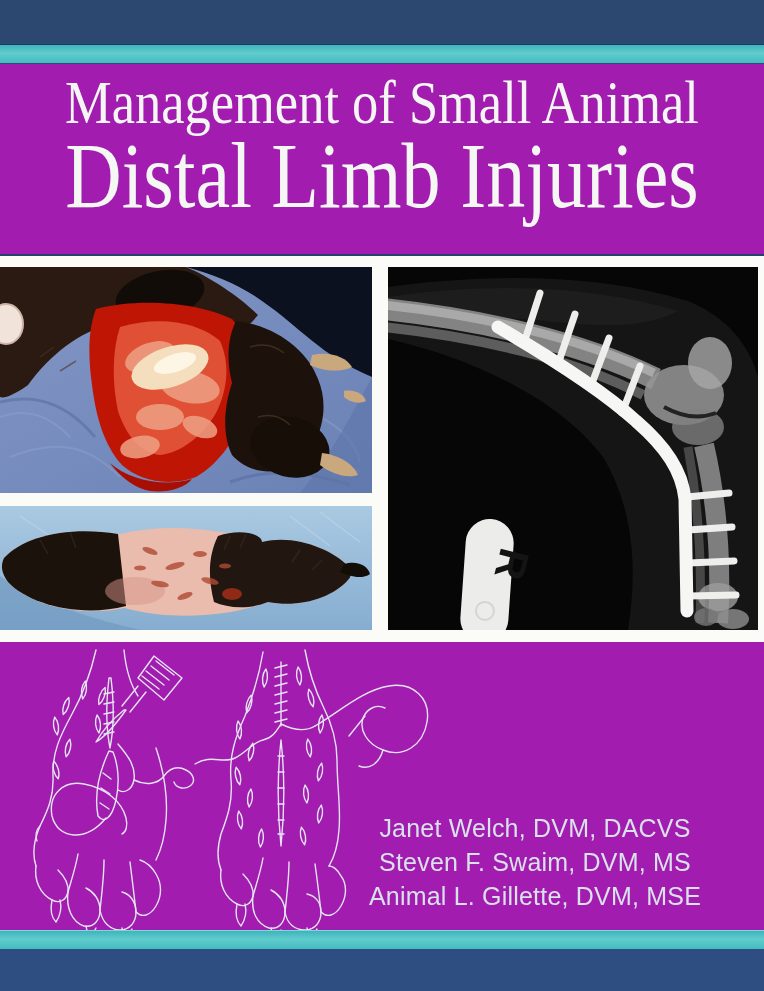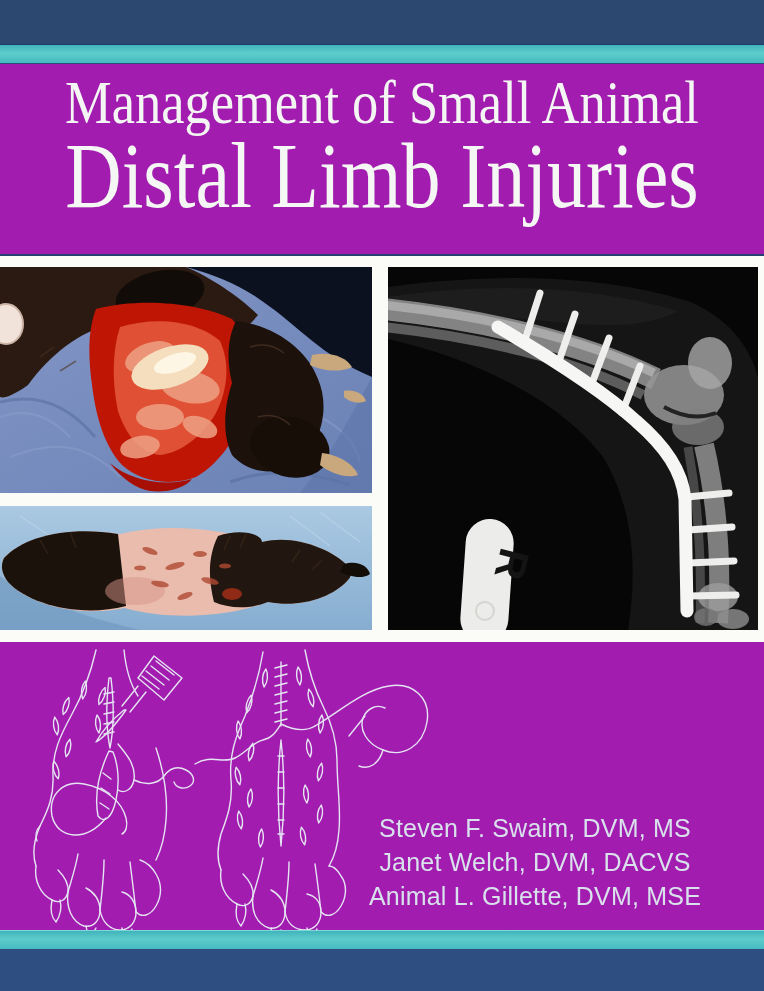--- a/index.html
+++ b/index.html
@@ -248,21 +248,21 @@
       <use href="#leafB" transform="translate(106,30) rotate(-6)"></use>
       <path d="M2,118 C18,108 30,118 42,112 C54,106 60,96 70,94 C80,92 84,84 88,78"></path>
       <path d="M88,78 C100,84 112,86 122,80"></path>
       <path d="M122,80 C146,66 170,44 196,40 C220,36 238,52 234,76 C230,100 210,112 190,104 C174,98 166,84 170,72 C174,62 184,58 192,62"></path>
       <path d="M190,104 C186,118 176,124 166,120"></path>
       <path d="M172,70 L156,90"></path>
     </g>
   </svg>
 
   <div class="authors">
+    <div>Janet Welch, DVM, DACVS</div>
     <div>Steven F. Swaim, DVM, MS</div>
-    <div>Janet Welch, DVM, DACVS</div>
     <div>Animal L. Gillette, DVM, MSE</div>
   </div>
 
   <div class="stripe bottom"></div>
   <div class="band-bottom"></div>
 
 </div>
 
 </body></html>

